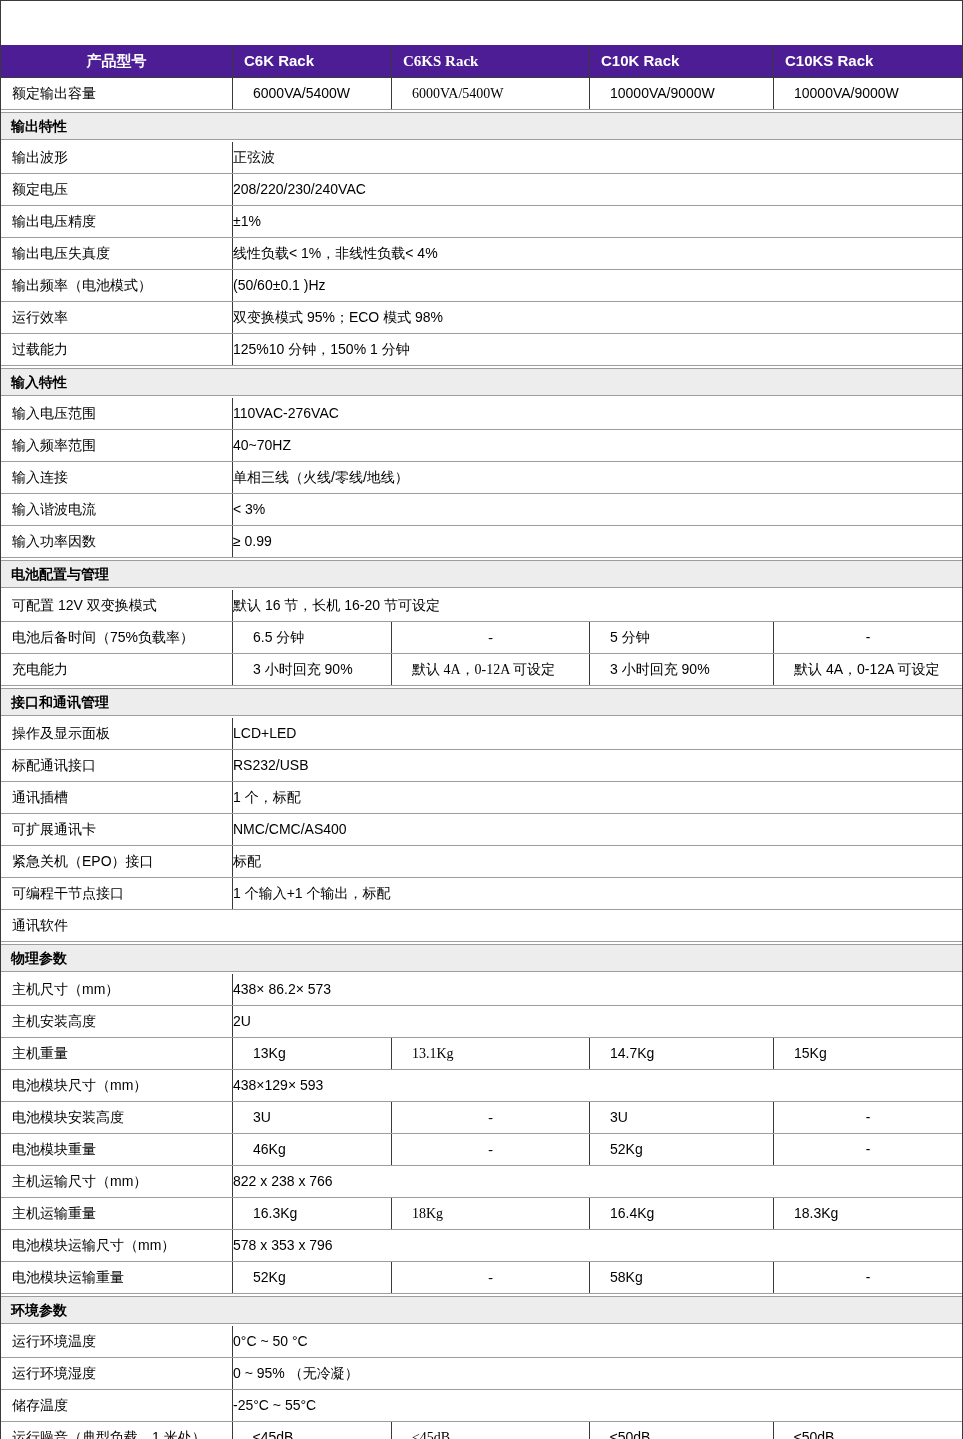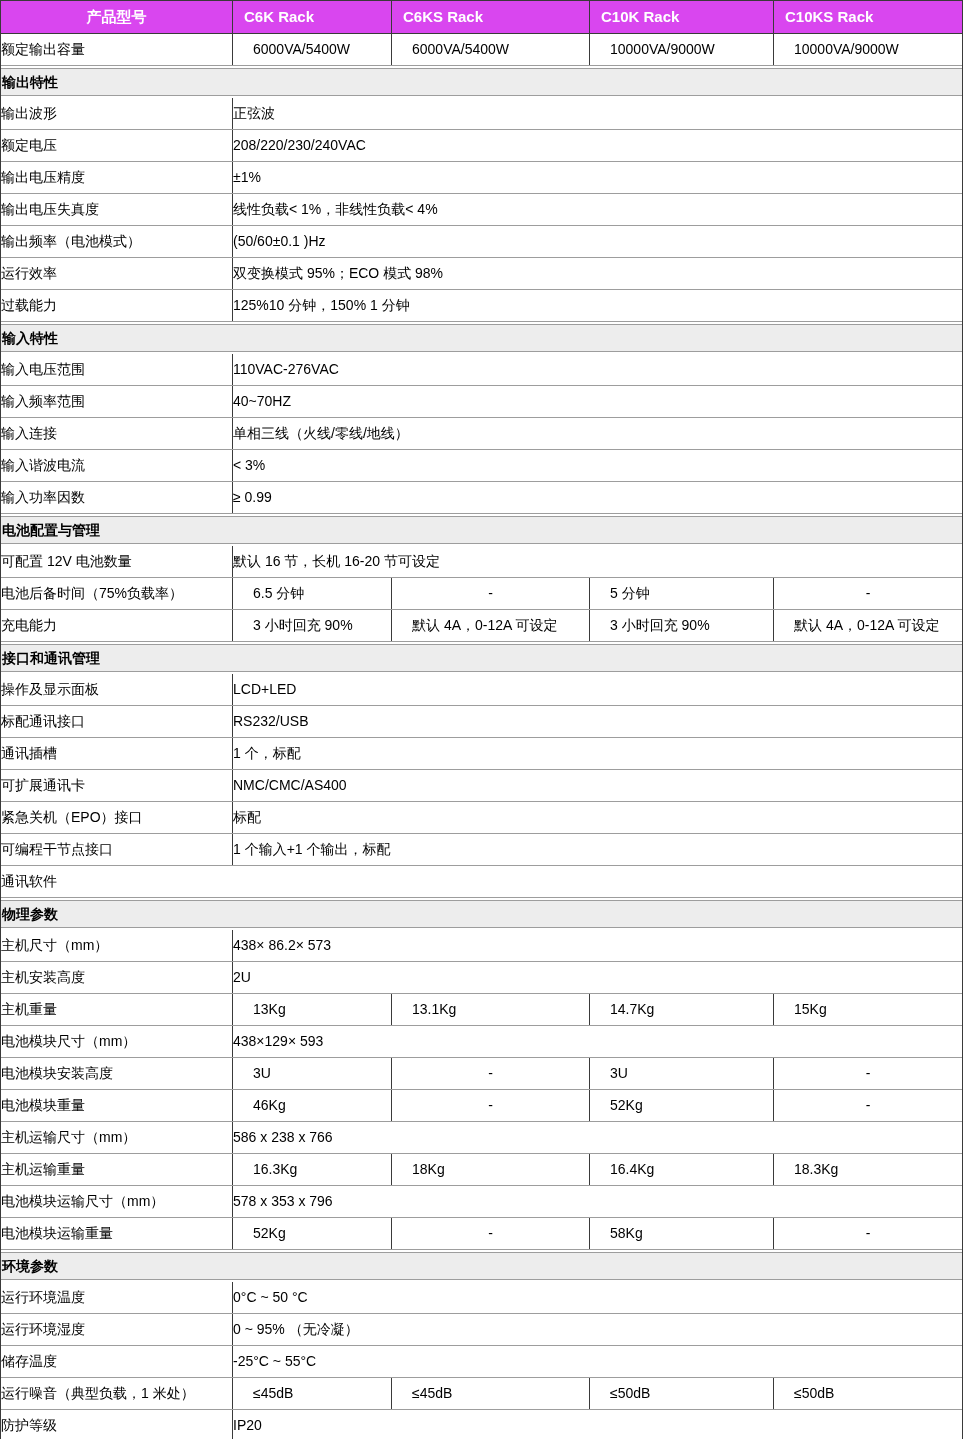--- a/index.html
+++ b/index.html
@@ -23,31 +23,31 @@
   }
   .row:last-child { border-bottom: none; }
   .cell {
     font-size: 14px;
     line-height: 31px;
     height: 31px;
     overflow: hidden;
     white-space: nowrap;
   }
   
-  .c1 { width: 231px; }
+  .c1 { width: 231px; padding-left: 11px; }
   .c2 { width: 159px; }
-  .c3 { width: 198px; }
+  .c3 { width: 198px; font-family: Liberation Serif, serif; }
   .c4 { width: 184px; }
   .c5 { flex: 1; }
   .c2, .c3, .c4, .c5, .span { border-left: 1px solid #3a3a3a; }
   .val { padding-left: 20px; text-align: left; }
   .dash { padding-left: 0; text-align: center; }
   .span { flex: 1; }
   
-  .row.header { background: #d946ef; border-bottom: 1px solid #3a3a3a; }
+  .row.header { background: #4c1d95; border-bottom: 1px solid #3a3a3a; margin-top: 44px; }
   .row.header .cell {
     color: #ffffff;
     font-weight: bold;
     font-size: 15px;
     height: 32px;
     line-height: 32px;
   }
   .row.header .c1 { text-align: center; padding-left: 0; }
   .row.header .c2, .row.header .c3, .row.header .c4, .row.header .c5 { padding-left: 11px; }
   
@@ -55,21 +55,21 @@
     margin: 2px 0;
     border-top: 1px solid #9d9d9d;
     border-bottom: 1px solid #9d9d9d;
     background: #ededed;
   }
   .row.section .cell {
     flex: 1;
     font-weight: bold;
     height: 26px;
     line-height: 26px;
-    padding-left: 1px;
+    padding-left: 10px;
   }
 </style>
 </head>
 <body>
 
 <div class="spec-table">
 
   <div class="row header">
     <div class="cell c1">产品型号</div>
     <div class="cell c2">C6K Rack</div>
@@ -152,21 +152,21 @@
   <div class="row">
     <div class="cell c1">输入功率因数</div>
     <div class="cell span">≥ 0.99</div>
   </div>
 
   <div class="row section">
     <div class="cell">电池配置与管理</div>
   </div>
 
   <div class="row">
-    <div class="cell c1">可配置 12V 电池数量</div>
+    <div class="cell c1">可配置 12V 双变换模式</div>
     <div class="cell span">默认 16 节，长机 16-20 节可设定</div>
   </div>
 
   <div class="row">
     <div class="cell c1">电池后备时间（75%负载率）</div>
     <div class="cell c2 val">6.5 分钟</div>
     <div class="cell c3 val dash">-</div>
     <div class="cell c4 val">5 分钟</div>
     <div class="cell c5 val dash">-</div>
   </div>
@@ -255,21 +255,21 @@
   <div class="row">
     <div class="cell c1">电池模块重量</div>
     <div class="cell c2 val">46Kg</div>
     <div class="cell c3 val dash">-</div>
     <div class="cell c4 val">52Kg</div>
     <div class="cell c5 val dash">-</div>
   </div>
 
   <div class="row">
     <div class="cell c1">主机运输尺寸（mm）</div>
-    <div class="cell span">586 x 238 x 766</div>
+    <div class="cell span">822 x 238 x 766</div>
   </div>
 
   <div class="row">
     <div class="cell c1">主机运输重量</div>
     <div class="cell c2 val">16.3Kg</div>
     <div class="cell c3 val">18Kg</div>
     <div class="cell c4 val">16.4Kg</div>
     <div class="cell c5 val">18.3Kg</div>
   </div>
 

